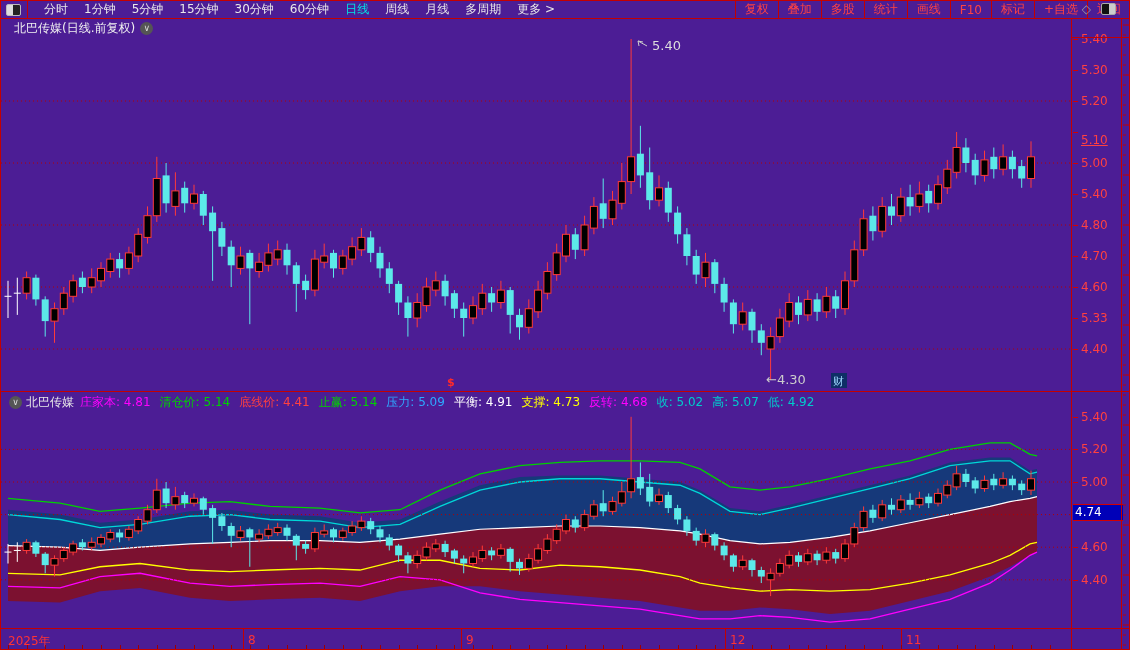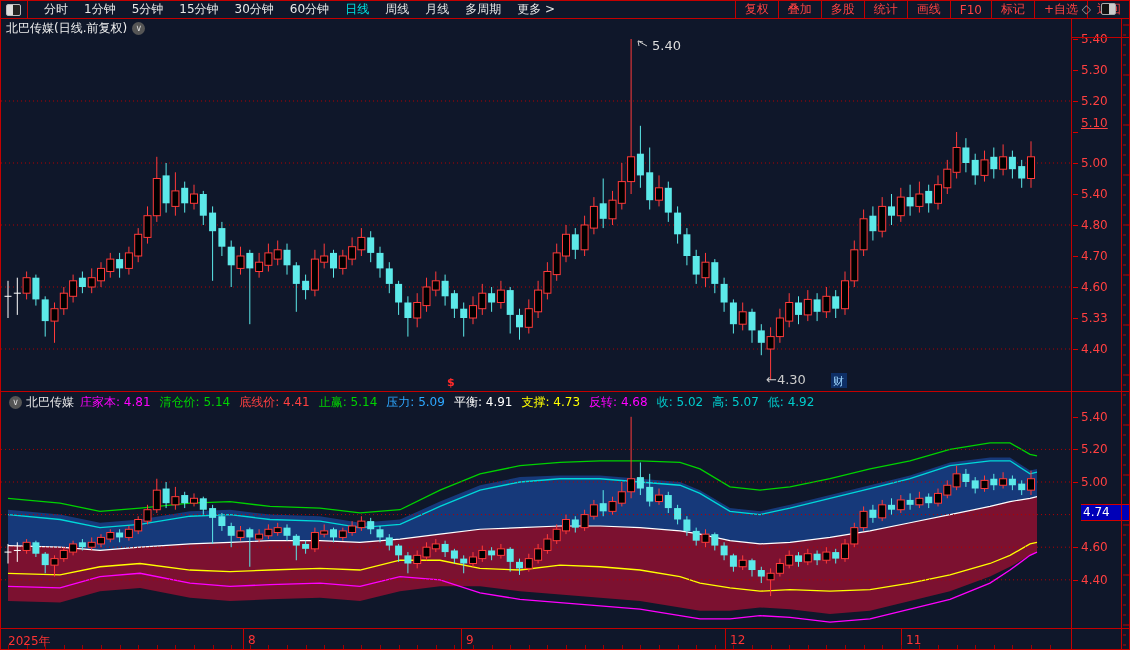--- a/index.html
+++ b/index.html
@@ -1,32 +1,32 @@
 <!DOCTYPE html>
 <html><head>
 <meta charset="utf-8">
 <style>
   html,body{margin:0;padding:0;background:#000;}
-  .app{position:relative;width:1130px;height:650px;background:#0f172a;overflow:hidden;
+  .app{position:relative;width:1130px;height:650px;background:#4c1d95;overflow:hidden;
        font-family:"DejaVu Sans","Liberation Sans",sans-serif;font-size:12px;color:#ddd;}
   .hline,.vline{position:absolute;background:#c40000;}
   .hline{height:1px;}
   .vline{width:1px;}
   
   .menubar{position:absolute;left:0;top:1px;width:1130px;height:17px;display:flex;align-items:center;}
   .mb-icon{width:27px;height:17px;display:flex;align-items:center;justify-content:center;border-right:1px solid #c40000;flex:none;}
   .mb-icon span{display:block;width:13px;height:10px;border:1px solid #bbb;border-radius:2px;
       background:linear-gradient(to right,#ddd 0 6px,#222 6px);}
   .mb-left{display:flex;align-items:center;padding-left:8px;gap:0;flex:1;}
   .mb-left .mi{padding:0 8px;color:#e8e8e8;cursor:default;white-space:nowrap;}
   .mb-left .mi.active{color:#00e5e5;}
   .mb-right{display:flex;align-items:center;height:17px;flex:none;}
   .mb-right .mi{padding:1px 9px;color:#ff4242;border-left:1px solid #c40000;height:17px;display:flex;align-items:center;white-space:nowrap;}
   
-  .titlebar{position:absolute;left:0;top:19px;width:1070px;height:18px;display:flex;align-items:center;padding-left:6px;}
+  .titlebar{position:absolute;left:0;top:19px;width:1070px;height:18px;display:flex;align-items:center;padding-left:14px;}
   .title{color:#f0f0f0;}
   .circ{display:inline-flex;width:13px;height:13px;border-radius:50%;background:#555;color:#ddd;
         align-items:center;justify-content:center;font-size:9px;margin-left:5px;line-height:1;}
   .tb-icons{position:absolute;right:14px;top:2px;color:#999;font-size:12px;display:flex;gap:10px;align-items:center;}
   .panel-ico{display:inline-block;width:13px;height:10px;border:1px solid #aaa;border-radius:2px;
         background:linear-gradient(to right,#111 0 7px,#ccc 7px);}
   
   .axl{position:absolute;left:1081px;width:40px;color:#ff4040;font-size:12px;}
   .tick{position:absolute;left:1073px;width:5px;height:1px;background:#d40000;}
   .ptag{position:absolute;left:1073px;width:48px;height:15px;background:#0000b8;border-top:1px solid #d40000;border-bottom:1px solid #d40000;color:#fff;padding-left:2px;line-height:15px;}
@@ -569,21 +569,21 @@
     <span id="indFields"><span class="fld" style="color: rgb(255, 0, 255);">庄家本: 4.81</span><span class="fld" style="color: rgb(0, 210, 0);">清仓价: 5.14</span><span class="fld" style="color: rgb(255, 64, 64);">底线价: 4.41</span><span class="fld" style="color: rgb(0, 210, 0);">止赢: 5.14</span><span class="fld" style="color: rgb(46, 168, 255);">压力: 5.09</span><span class="fld" style="color: rgb(255, 255, 255);">平衡: 4.91</span><span class="fld" style="color: rgb(255, 255, 0);">支撑: 4.73</span><span class="fld" style="color: rgb(255, 0, 255);">反转: 4.68</span><span class="fld" style="color: rgb(0, 204, 204);">收: 5.02</span><span class="fld" style="color: rgb(0, 204, 204);">高: 5.07</span><span class="fld" style="color: rgb(0, 204, 204);">低: 4.92</span></span>
   </div>
 
   <div id="axes">
       <div class="axl" style="top: 32px;">5.40</div>
       <div class="tick" style="top: 39px;"></div>
       <div class="axl" style="top: 63px;">5.30</div>
       <div class="tick" style="top: 70px;"></div>
       <div class="axl" style="top: 94px;">5.20</div>
       <div class="tick" style="top: 101px;"></div>
-      <div class="axl" style="top: 116px; text-decoration: underline;">5.10</div>
+      <div class="axl" style="top: 133px; text-decoration: underline;">5.10</div>
       <div class="tick" style="top: 132px;"></div>
       <div class="axl" style="top: 156px;">5.00</div>
       <div class="tick" style="top: 163px;"></div>
       <div class="axl" style="top: 187px;">5.40</div>
       <div class="tick" style="top: 194px;"></div>
       <div class="axl" style="top: 218px;">4.80</div>
       <div class="tick" style="top: 225px;"></div>
       <div class="axl" style="top: 249px;">4.70</div>
       <div class="tick" style="top: 256px;"></div>
       <div class="axl" style="top: 280px;">4.60</div>
@@ -730,21 +730,21 @@
       <div class="xtick" style="left: 919px;"></div>
       <div class="xtick" style="left: 938px;"></div>
       <div class="xtick" style="left: 957px;"></div>
       <div class="xtick" style="left: 975px;"></div>
       <div class="xtick" style="left: 994px;"></div>
       <div class="xtick" style="left: 1012px;"></div>
       <div class="xtick" style="left: 1031px;"></div>
       <div class="xtick" style="left: 1050px;"></div>
     </div>
 
-  <div class="ptag" id="priceTag" style="top: 504px; margin-left: 8px;">4.74</div>
+  <div class="ptag" id="priceTag" style="top: 504px;">4.74</div>
 
 
   <div class="hline" style="left:0;top:0;width:1130px"></div>
   <div class="hline" style="left:0;top:18px;width:1130px"></div>
   <div class="hline" style="left:1072px;top:37px;width:58px"></div>
   <div class="hline" style="left:0;top:391px;width:1130px"></div>
   <div class="hline" style="left:0;top:628px;width:1130px"></div>
   <div class="hline" style="left:0;top:649px;width:1130px"></div>
   <div class="vline" style="left:0;top:0;height:650px"></div>
   <div class="vline" style="left:1071px;top:19px;height:631px"></div>

